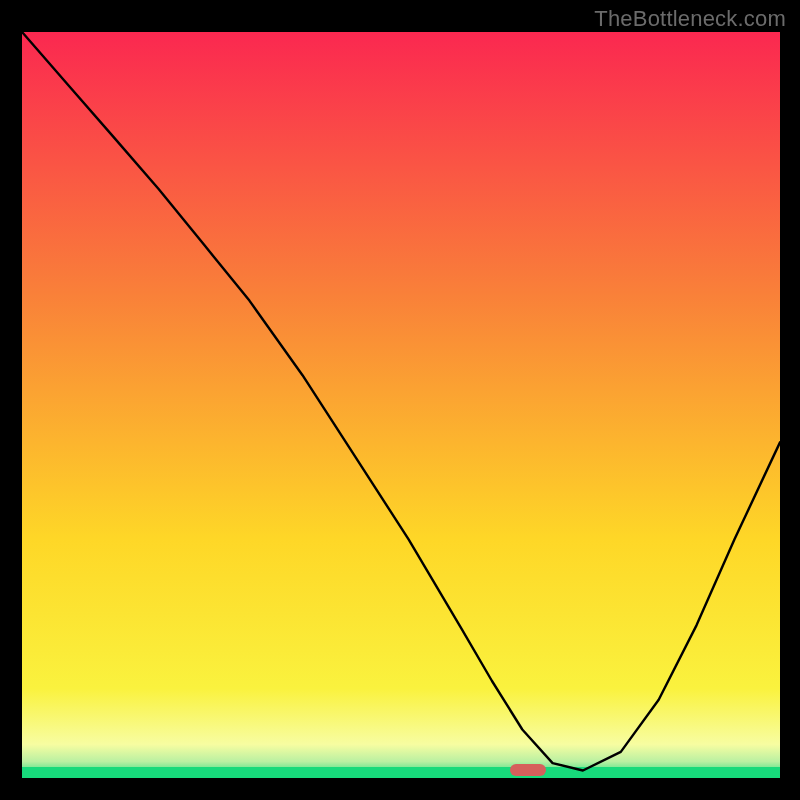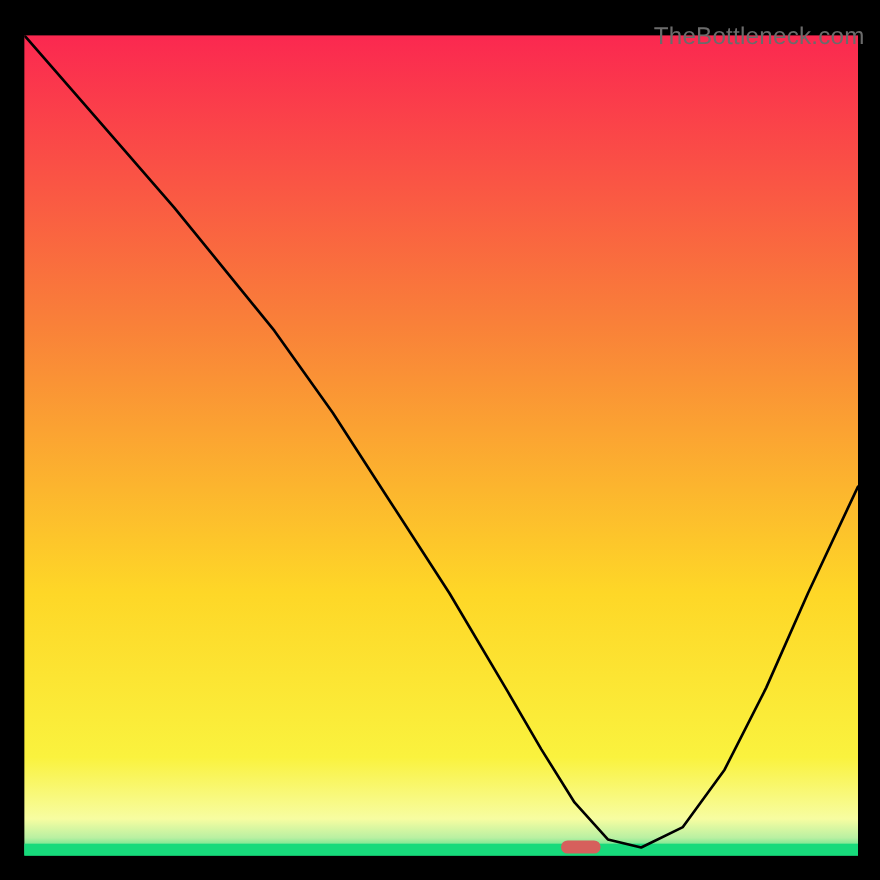--- a/index.html
+++ b/index.html
@@ -1,20 +1,20 @@
 <!DOCTYPE html>
 <html><head>
 <meta charset="utf-8">
 <style>
   * { margin: 0; padding: 0; box-sizing: border-box; }
   html, body { width: 800px; height: 800px; overflow: hidden; }
   .frame { width: 800px; height: 800px; position: relative; background: #000; }
   .watermark {
     position: absolute;
-    top: 20px;
+    top: 6px;
     right: 14px;
     color: #6b6b6b;
     font-family: Arial, Helvetica, sans-serif;
     font-size: 22px;
     font-weight: 400;
     letter-spacing: 0.2px;
     z-index: 5;
     text-align: right;
   }
   .plot {

